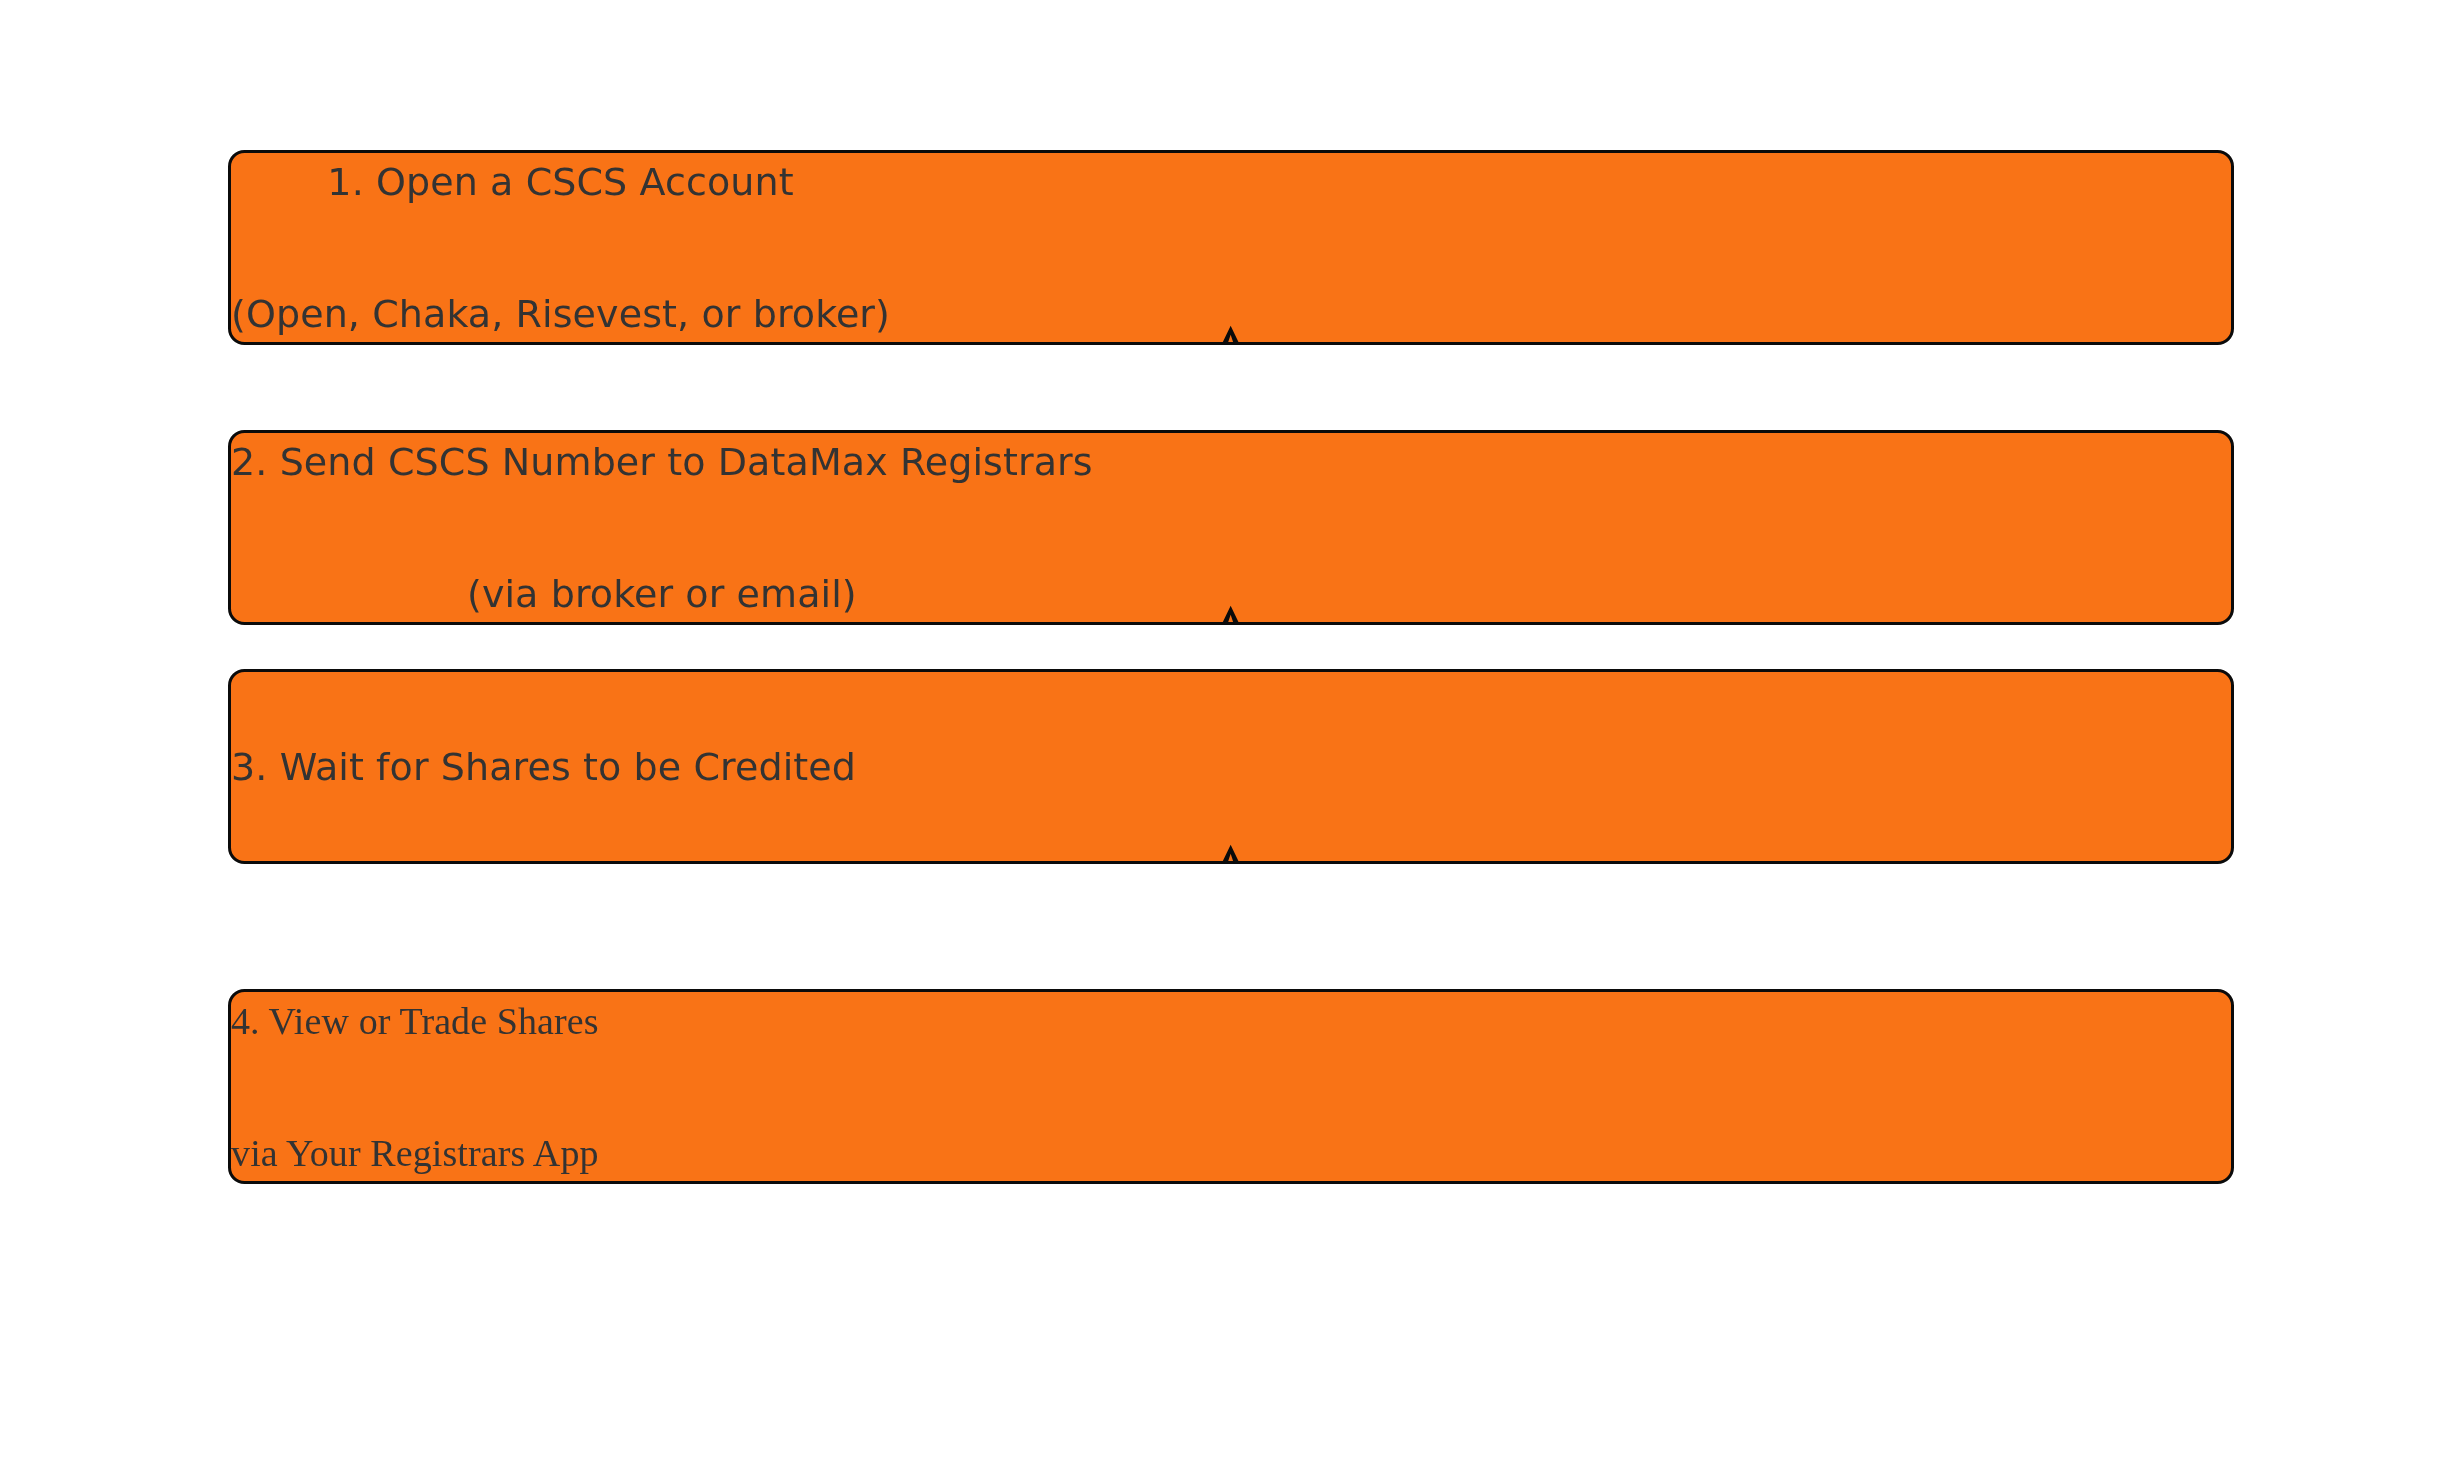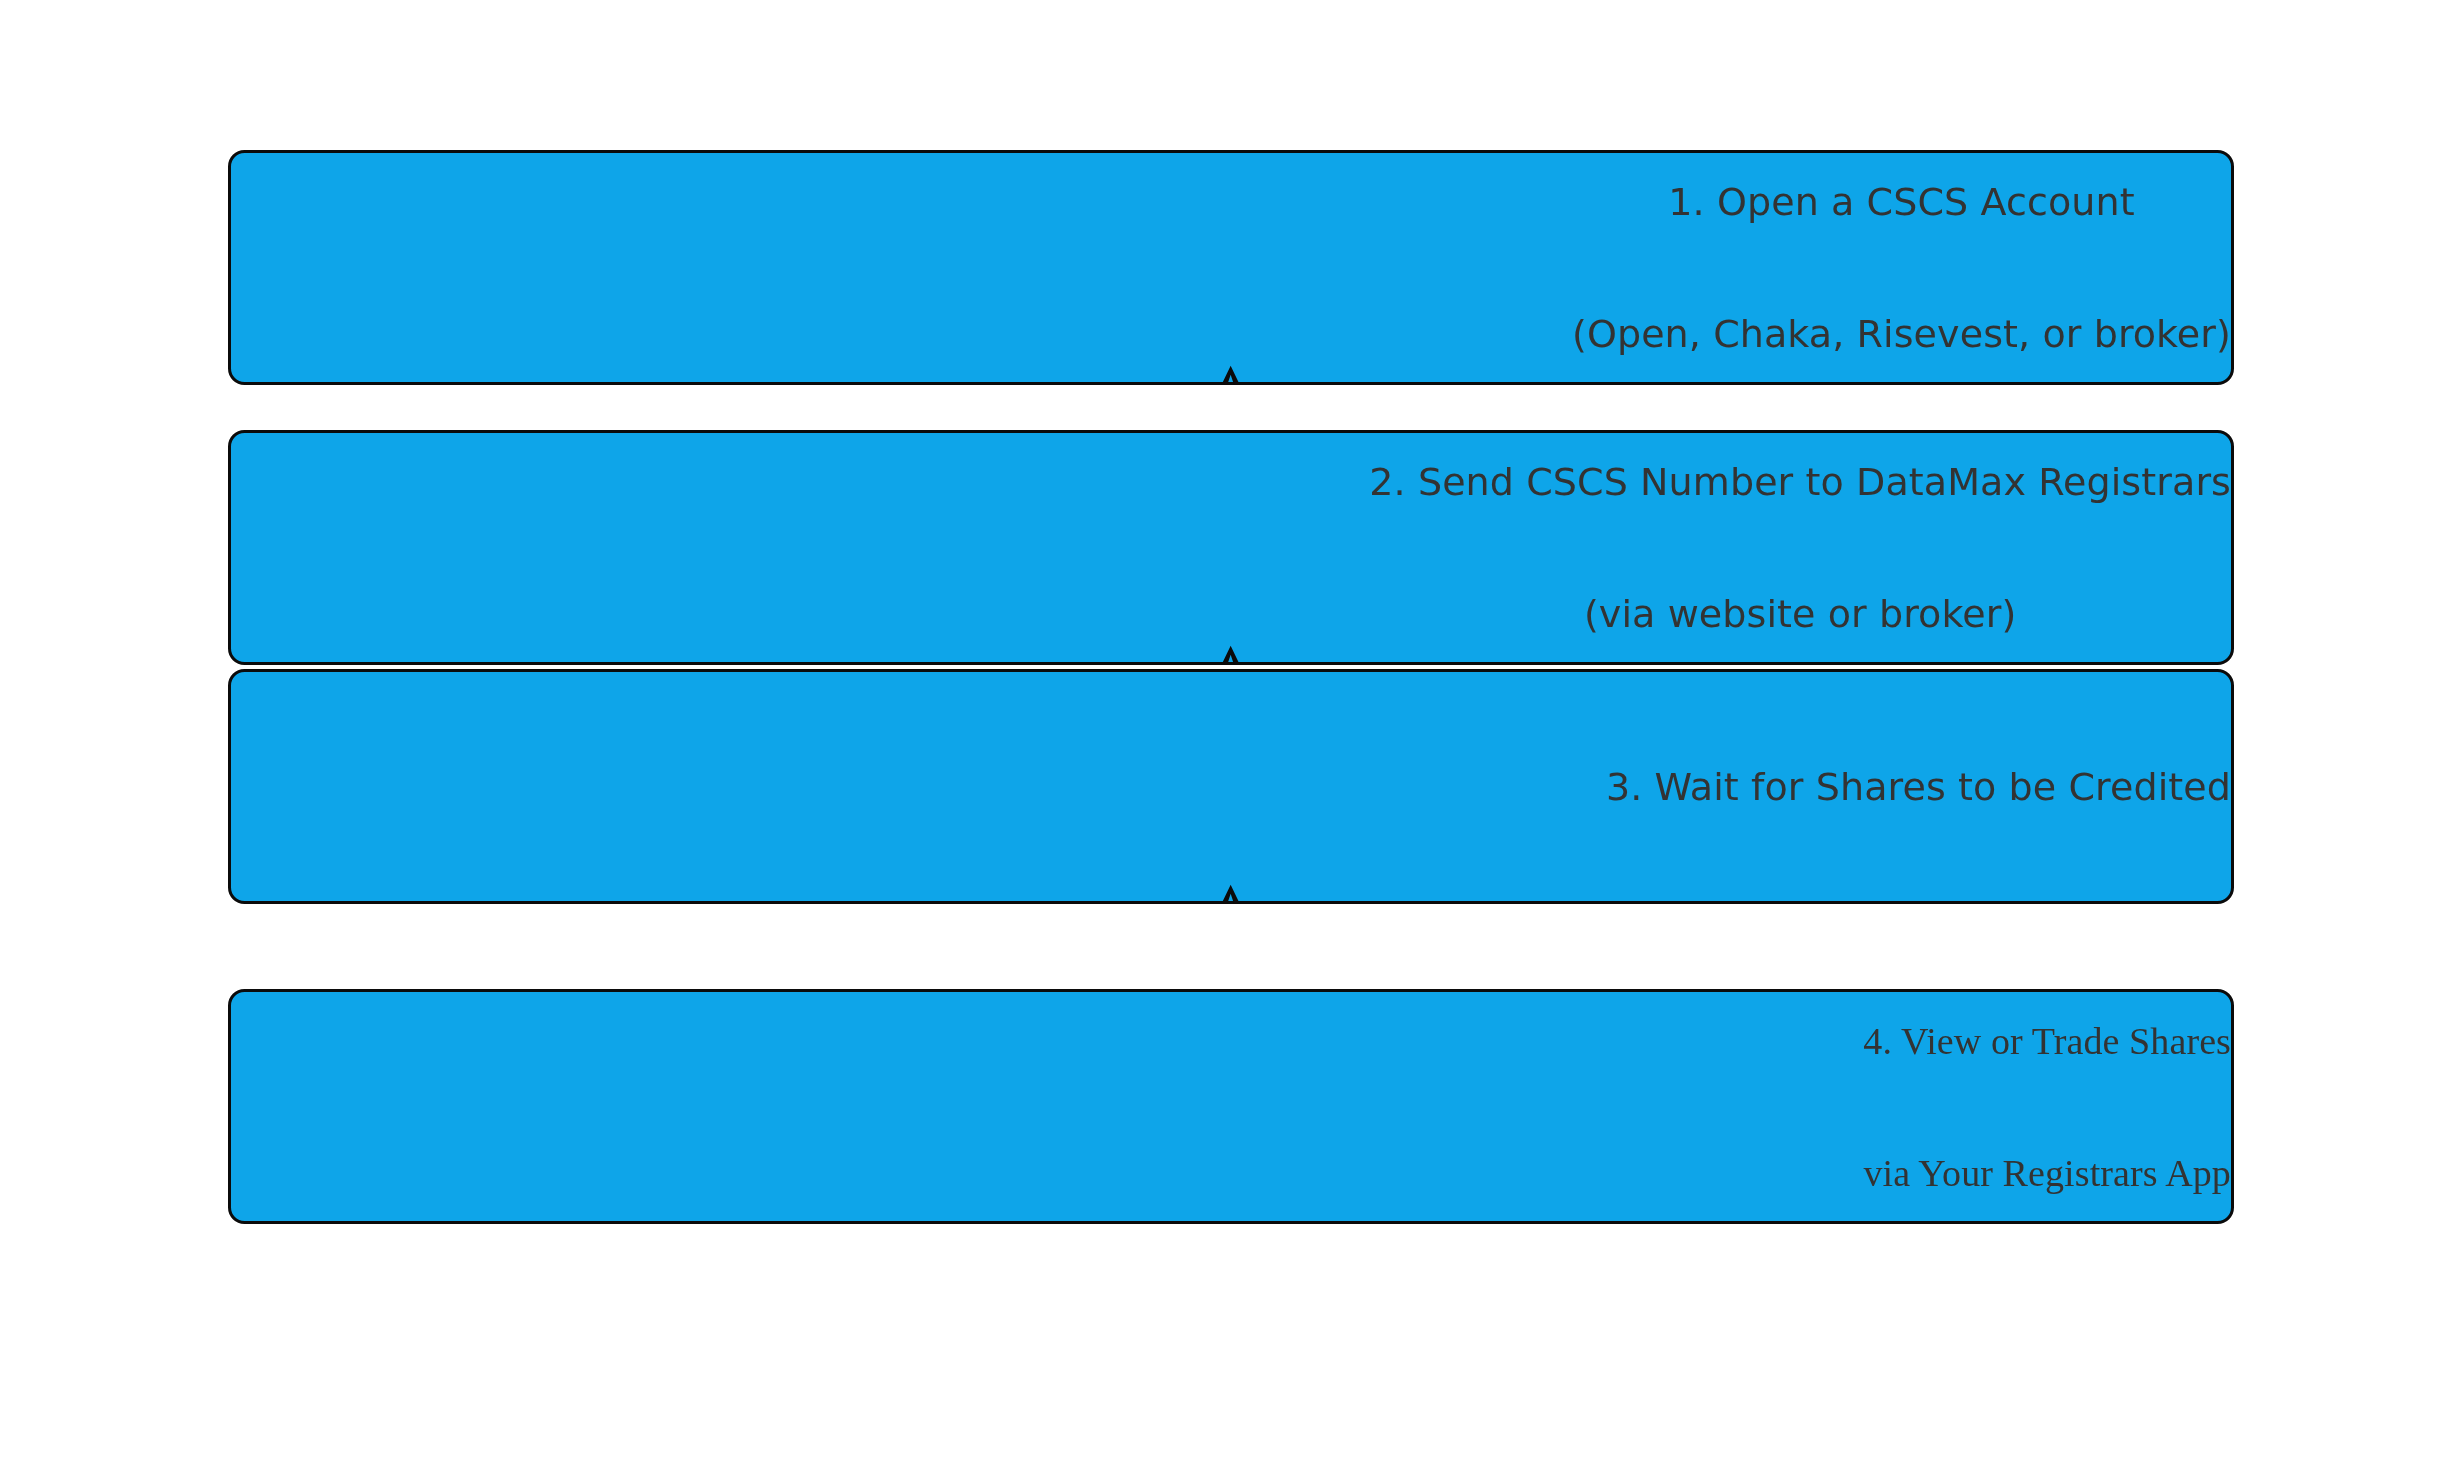--- a/index.html
+++ b/index.html
@@ -19,28 +19,28 @@
     position: relative;
     width: 2462px;
     height: 1477px;
     background: #ffffff;
   }
 
   .flow-node {
     position: absolute;
     left: 228px;
     width: 2006px;
-    height: 235px;
+    height: 195px;
     box-sizing: border-box;
-    background: #0ea5e9;
+    background: #f97316;
     border: 3.3px solid #0b0b0b;
     border-radius: 16.4px;
     display: flex;
     align-items: center;
-    justify-content: flex-end;
+    justify-content: flex-start;
   }
 
   .flow-node.step-1 { top: 150px; }
   .flow-node.step-2 { top: 430px; }
   .flow-node.step-3 { top: 669px; }
   .flow-node.step-4 { top: 989px; font-family: Liberation Serif, serif; }
 
   .node-label {
     text-align: center;
     color: #333333;
@@ -85,21 +85,21 @@
     <span class="arrowhead">
       <svg viewBox="0 0 26 26" xmlns="http://www.w3.org/2000/svg">
         <path d="M13 2 L24 25 L17 25 L13 13 L9 25 L2 25 Z" fill="#0b0b0b"></path>
       </svg>
     </span>
   </div>
 
   <div class="flow-node step-2">
     <div class="node-label">
       <span class="line">2. Send CSCS Number to DataMax Registrars</span>
-      <span class="line">(via website or broker)</span>
+      <span class="line">(via broker or email)</span>
     </div>
     <span class="arrowhead">
       <svg viewBox="0 0 26 26" xmlns="http://www.w3.org/2000/svg">
         <path d="M13 2 L24 25 L17 25 L13 13 L9 25 L2 25 Z" fill="#0b0b0b"></path>
       </svg>
     </span>
   </div>
 
   <div class="flow-node step-3">
     <div class="node-label">

